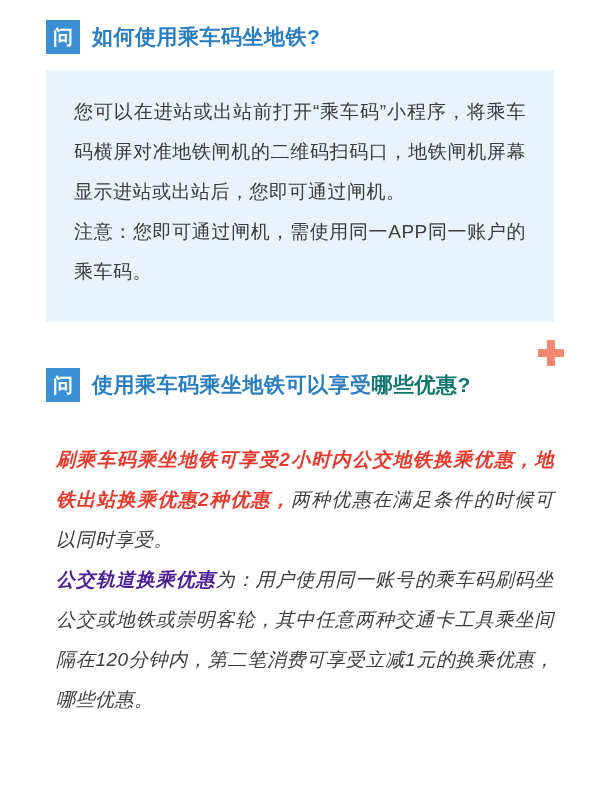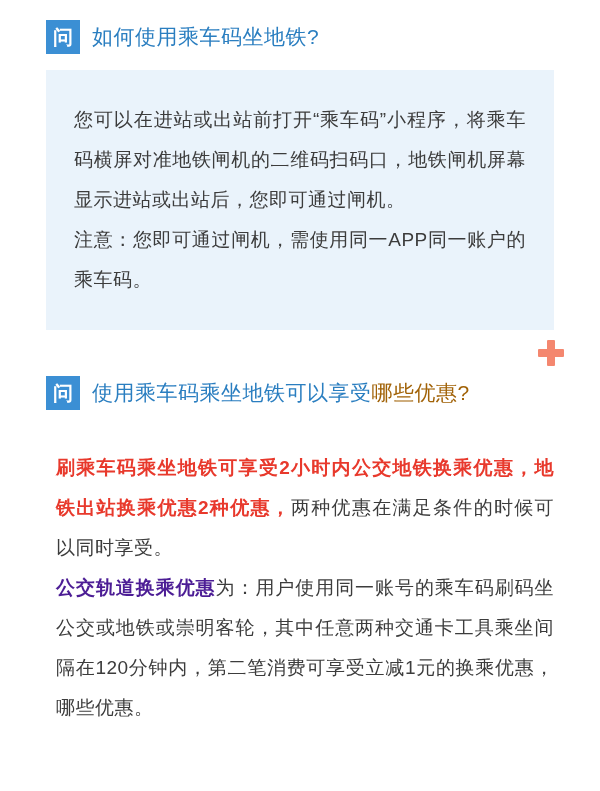--- a/index.html
+++ b/index.html
@@ -41,50 +41,51 @@
     font-weight: bold;
     display: flex;
     align-items: center;
     justify-content: center;
     flex: 0 0 auto;
     margin-right: 12px;
     line-height: 1;
   }
   .q-title {
     font-size: 21px;
-    font-weight: normal;
+    font-weight: bold;
     color: #2a7ec0;
     letter-spacing: 0.5px;
     white-space: nowrap;
   }
   .q-title .hl {
-    color: #a16207;
+    color: #0f766e;
   }
 
   .a-body {
     background: #eaf3fb;
     margin: 10px 46px 0 46px;
-    padding: 30px 28px 30px 28px;
+    padding: 22px 28px 30px 28px;
     box-sizing: border-box;
   }
   .a-body p {
     margin: 0;
     font-size: 19px;
     line-height: 40px;
     color: #3c3c3c;
     letter-spacing: 0.5px;
     text-align: justify;
   }
 
   
   .a-body-plain {
     background: #ffffff;
     margin: 10px 46px 0 46px;
     padding: 22px 0 0 10px;
     box-sizing: border-box;
+    font-style: italic;
   }
   .a-body-plain p {
     margin: 0;
     font-size: 19px;
     line-height: 40px;
     color: #3c3c3c;
     letter-spacing: 0.5px;
     text-align: justify;
   }
   .red-bold {

